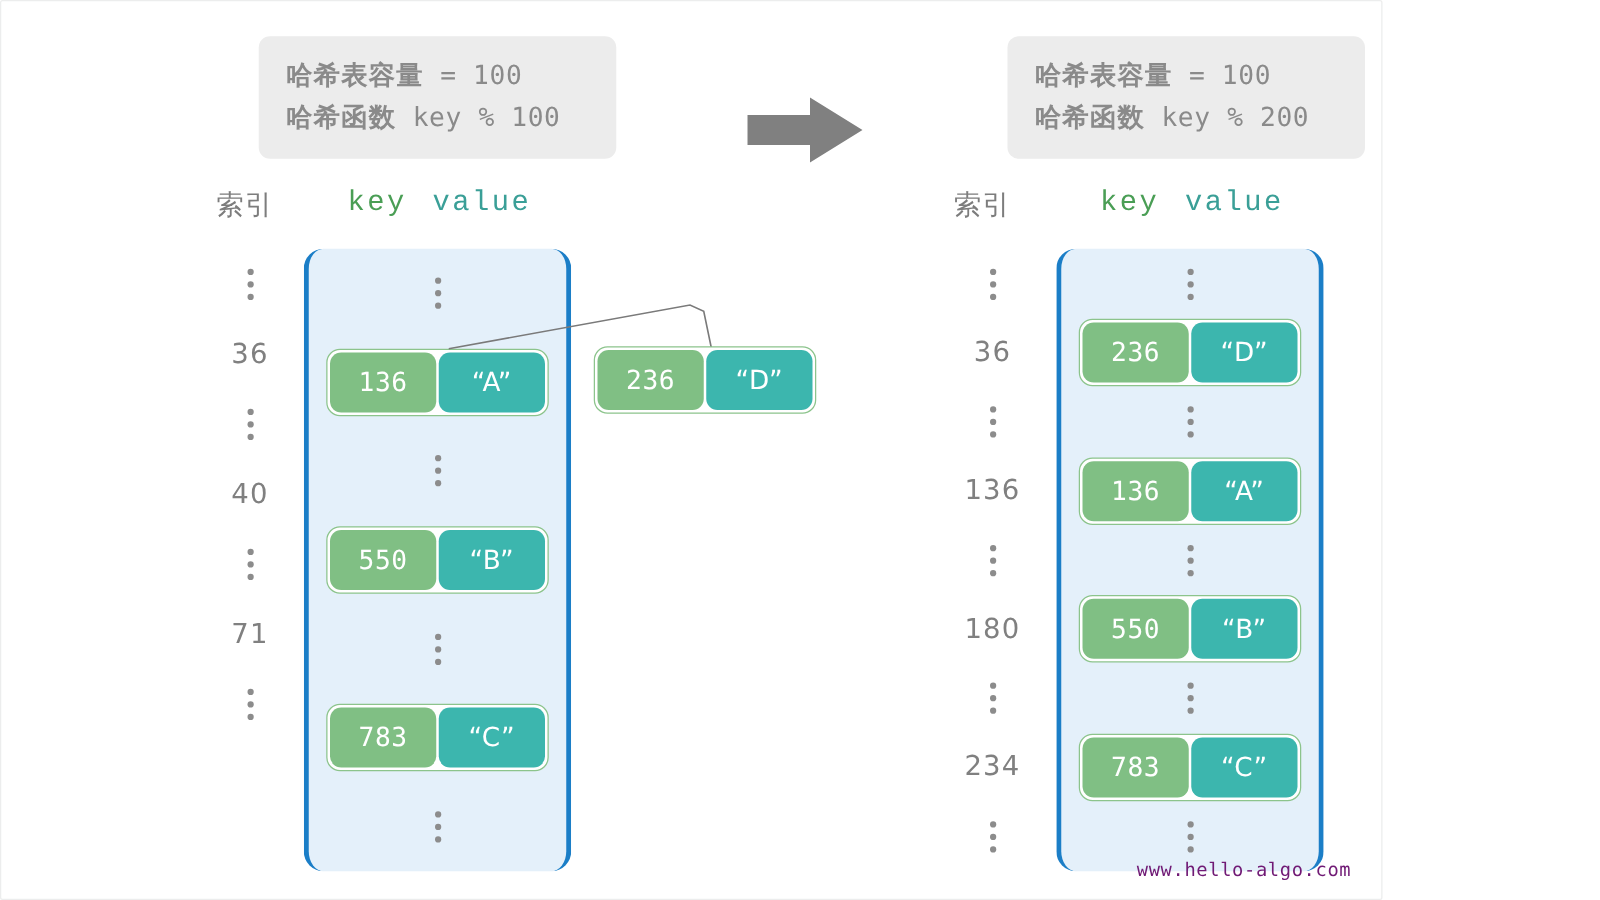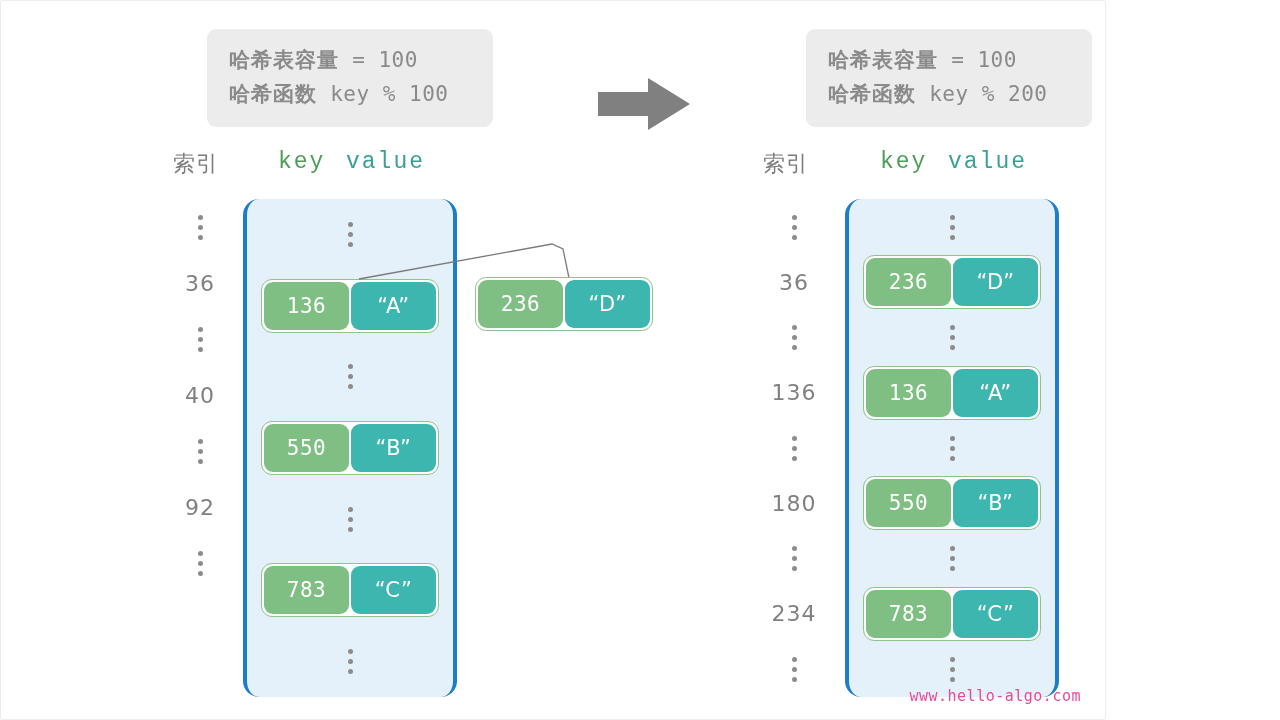--- a/index.html
+++ b/index.html
@@ -171,21 +171,21 @@
     width: 300px; height: 80px;
     pointer-events: none;
   }
 
   
   #watermark {
     position: absolute;
     right: 24px; bottom: 14px;
     font-family: "DejaVu Sans Mono", "Liberation Mono", monospace;
     font-size: 15px;
-    color: #ec4899;
+    color: #701a75;
     letter-spacing: 0.5px;
   }
 </style>
 </head>
 <body>
 
 <div id="canvas">
 
   <div class="info-box" id="info-left">
     <div class="info-line"><span class="cjk">哈希表容量</span><span> = 100</span></div>
@@ -222,21 +222,21 @@
         </div>
       </div>
       <div class="index-cell">40</div>
       <div class="index-cell">
         <div class="vdots">
           <i></i>
           <i></i>
           <i></i>
         </div>
       </div>
-      <div class="index-cell">92</div>
+      <div class="index-cell">71</div>
       <div class="index-cell">
         <div class="vdots">
           <i></i>
           <i></i>
           <i></i>
         </div>
       </div>
     </div>
 
   <div class="bucket-array" id="before-array" style="left:242px; top:198px; width:214px; height:498px;">

